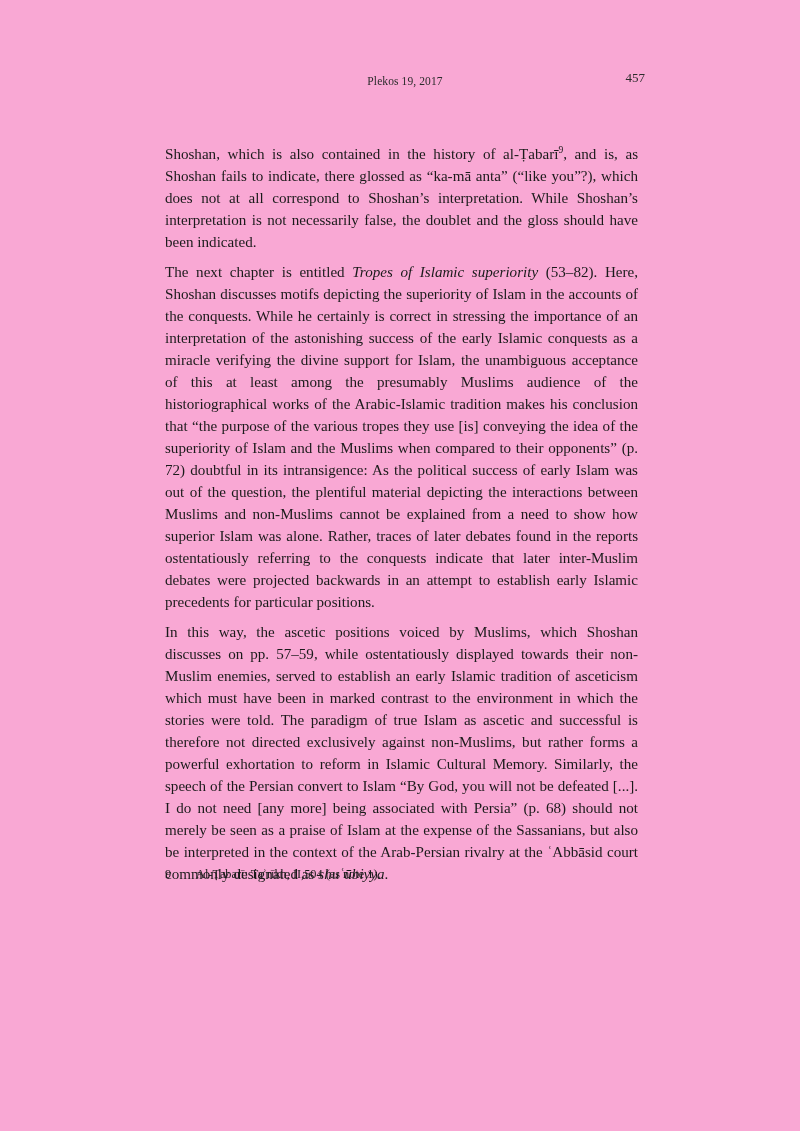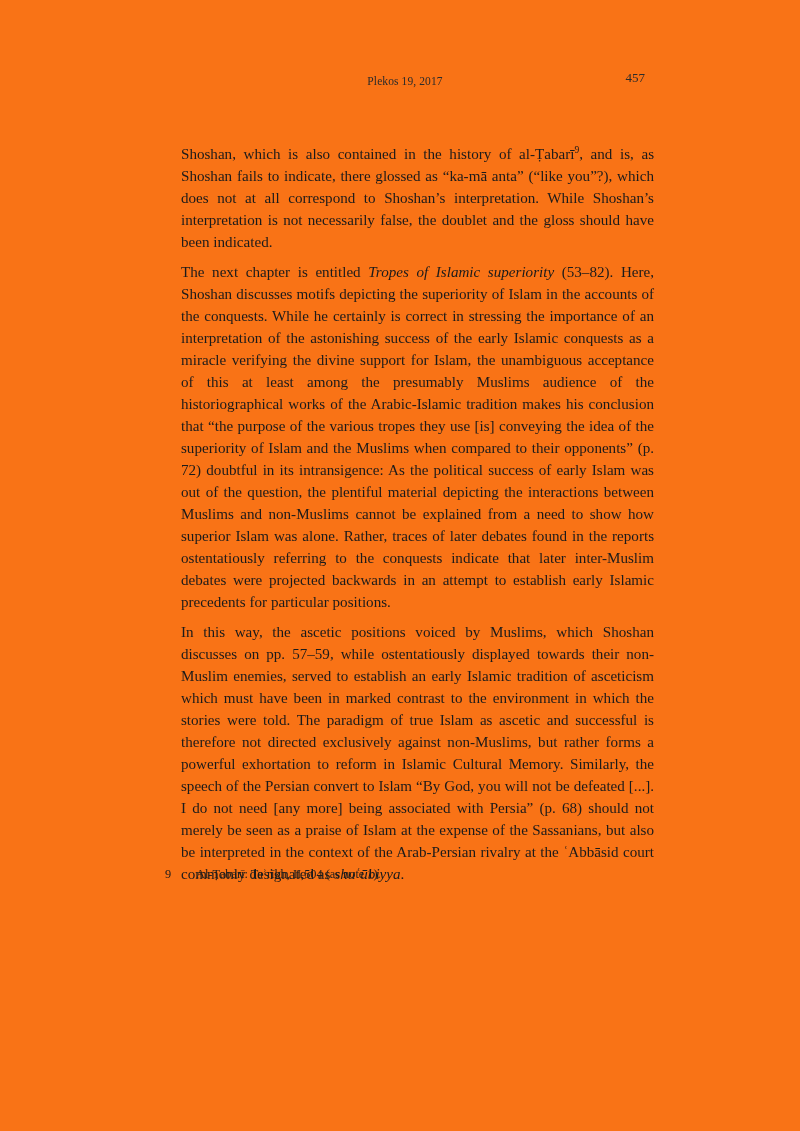--- a/index.html
+++ b/index.html
@@ -4,21 +4,21 @@
 <style>
   html, body {
     margin: 0;
     padding: 0;
     background: #ffffff;
   }
   .page {
     position: relative;
     width: 800px;
     height: 1131px;
-    background: #f97316;
+    background: #f9a8d4;
     margin: 0 auto;
     overflow: hidden;
     font-family: "Liberation Serif", "DejaVu Serif", serif;
     color: #1c1c1c;
     -webkit-font-smoothing: antialiased;
   }
 
   
   .running-head {
     position: absolute;
@@ -41,21 +41,21 @@
     position: absolute;
     right: 0px;
     top: 0px;
     font-size: 13px;
     color: #2b2b2b;
   }
 
   
   .textblock {
     position: absolute;
-    left: 181px;
+    left: 165px;
     top: 143px;
     width: 473px;
   }
   .para {
     margin: 0 0 8px 0;
     font-size: 15.1px;
     line-height: 22px;
     text-align: justify;
     text-justify: inter-word;
     hyphens: manual;

